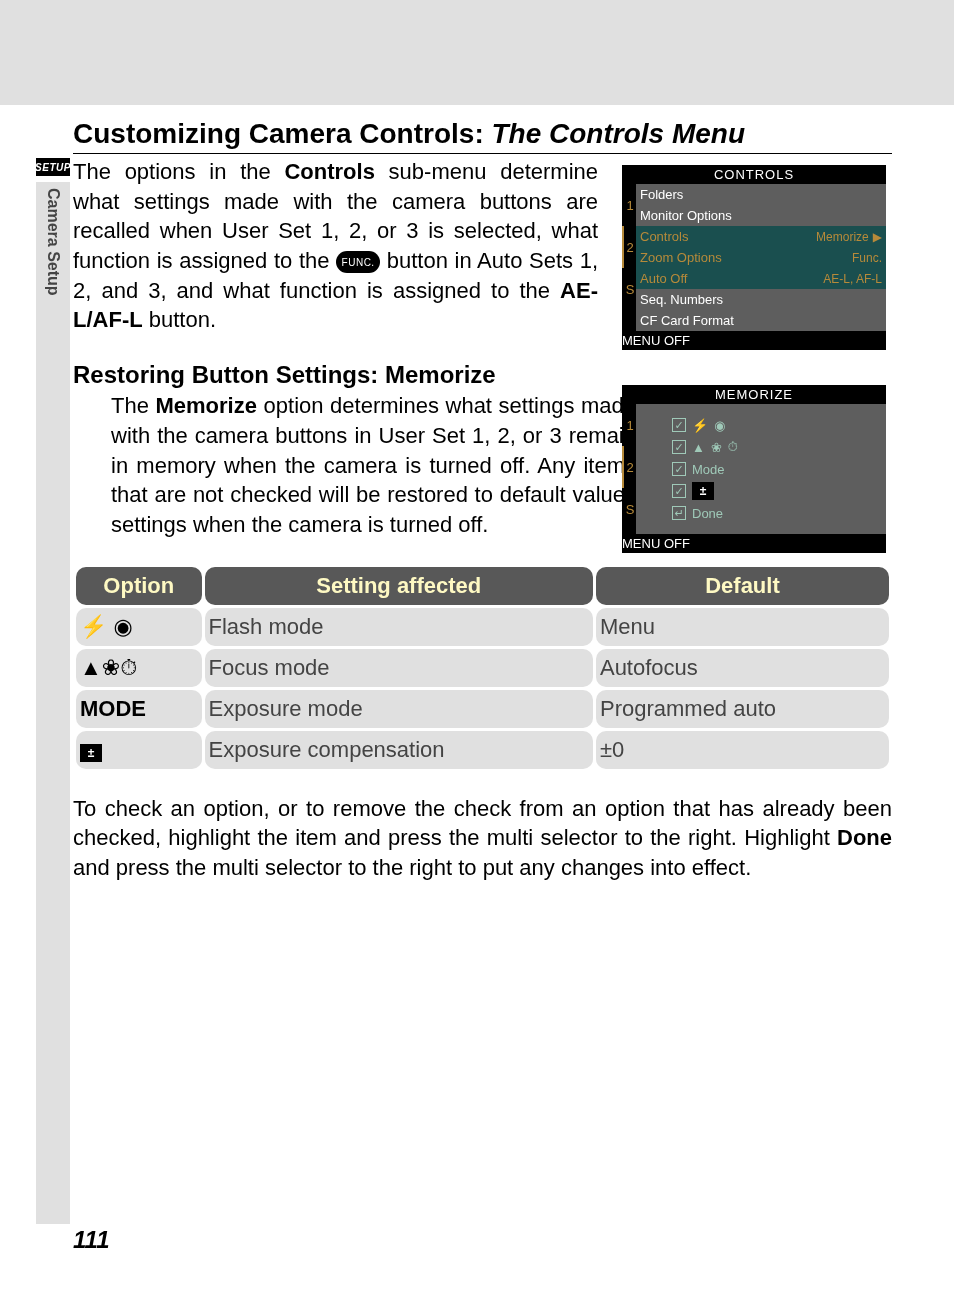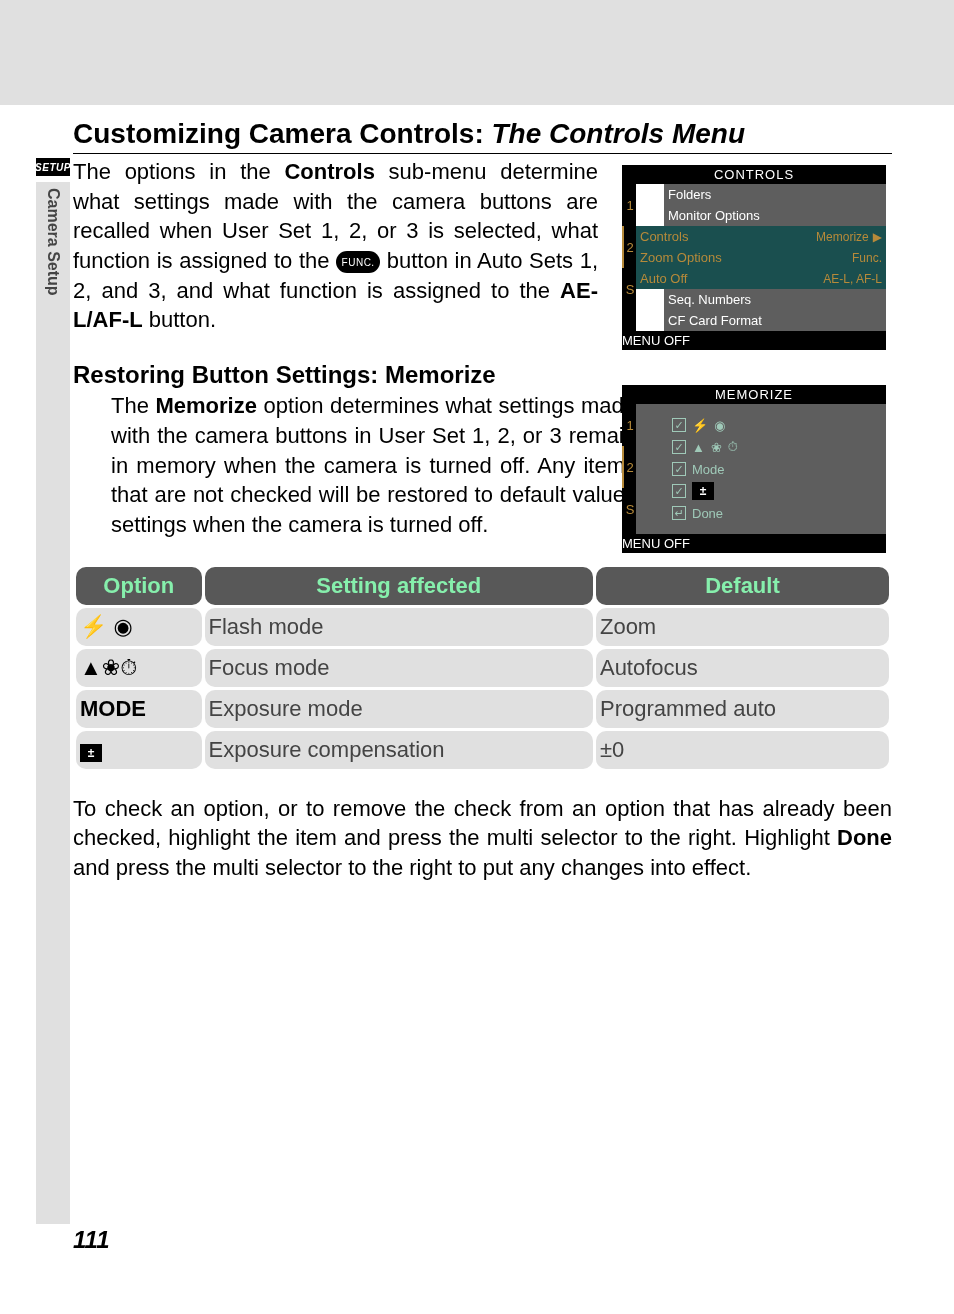--- a/index.html
+++ b/index.html
@@ -135,21 +135,21 @@
   .lcd-tab.active { border-left: 2px solid #b68a3a; }
   .lcd-menu {
     flex: 1;
   }
   .lcd-row {
     display: flex;
     height: 21px;
     align-items: center;
     padding: 0 4px;
   }
-  .lcd-row.dark { background: #5e5e5e; margin-left: 28px; }
+  .lcd-row.dark { background: #5e5e5e; }
   .lcd-row.teal { background: #1a4f4f; color: #b68a3a; }
   .lcd-row .value { margin-left: auto; color: #a8d4c4; font-size: 12px; }
   .lcd-row.teal .value { color: #b68a3a; }
   .lcd-footer {
     background: #000;
     text-align: left;
     padding: 2px 0;
   }
   .lcd-play { color: #b68a3a; margin-left: 4px; }
 
@@ -178,21 +178,21 @@
 
   .settings-table {
     margin-top: 24px;
     width: 100%;
     border-collapse: separate;
     border-spacing: 3px;
     font-size: 22px;
   }
   .settings-table th {
     background: #585858;
-    color: #86efac;
+    color: #fef9c3;
     font-weight: bold;
     padding: 6px 4px;
     border-radius: 10px;
   }
   .settings-table td {
     background: #e0e0e0;
     text-align: left;
     padding: 6px 4px;
     border-radius: 10px;
     color: #444;
@@ -259,21 +259,21 @@
       <tr>
         <th>Option</th>
         <th>Setting affected</th>
         <th>Default</th>
       </tr>
     </thead>
     <tbody>
       <tr>
         <td class="opt"><span class="sym"><span class="icon-flash"></span> <span class="icon-eye"></span></span></td>
         <td>Flash mode</td>
-        <td>Zoom</td>
+        <td>Menu</td>
       </tr>
       <tr>
         <td class="opt"><span class="sym"><span class="icon-mountain"></span><span class="icon-flower"></span><span class="icon-timer"></span></span></td>
         <td>Focus mode</td>
         <td>Autofocus</td>
       </tr>
       <tr>
         <td class="opt">MODE</td>
         <td>Exposure mode</td>
         <td>Programmed auto</td>

